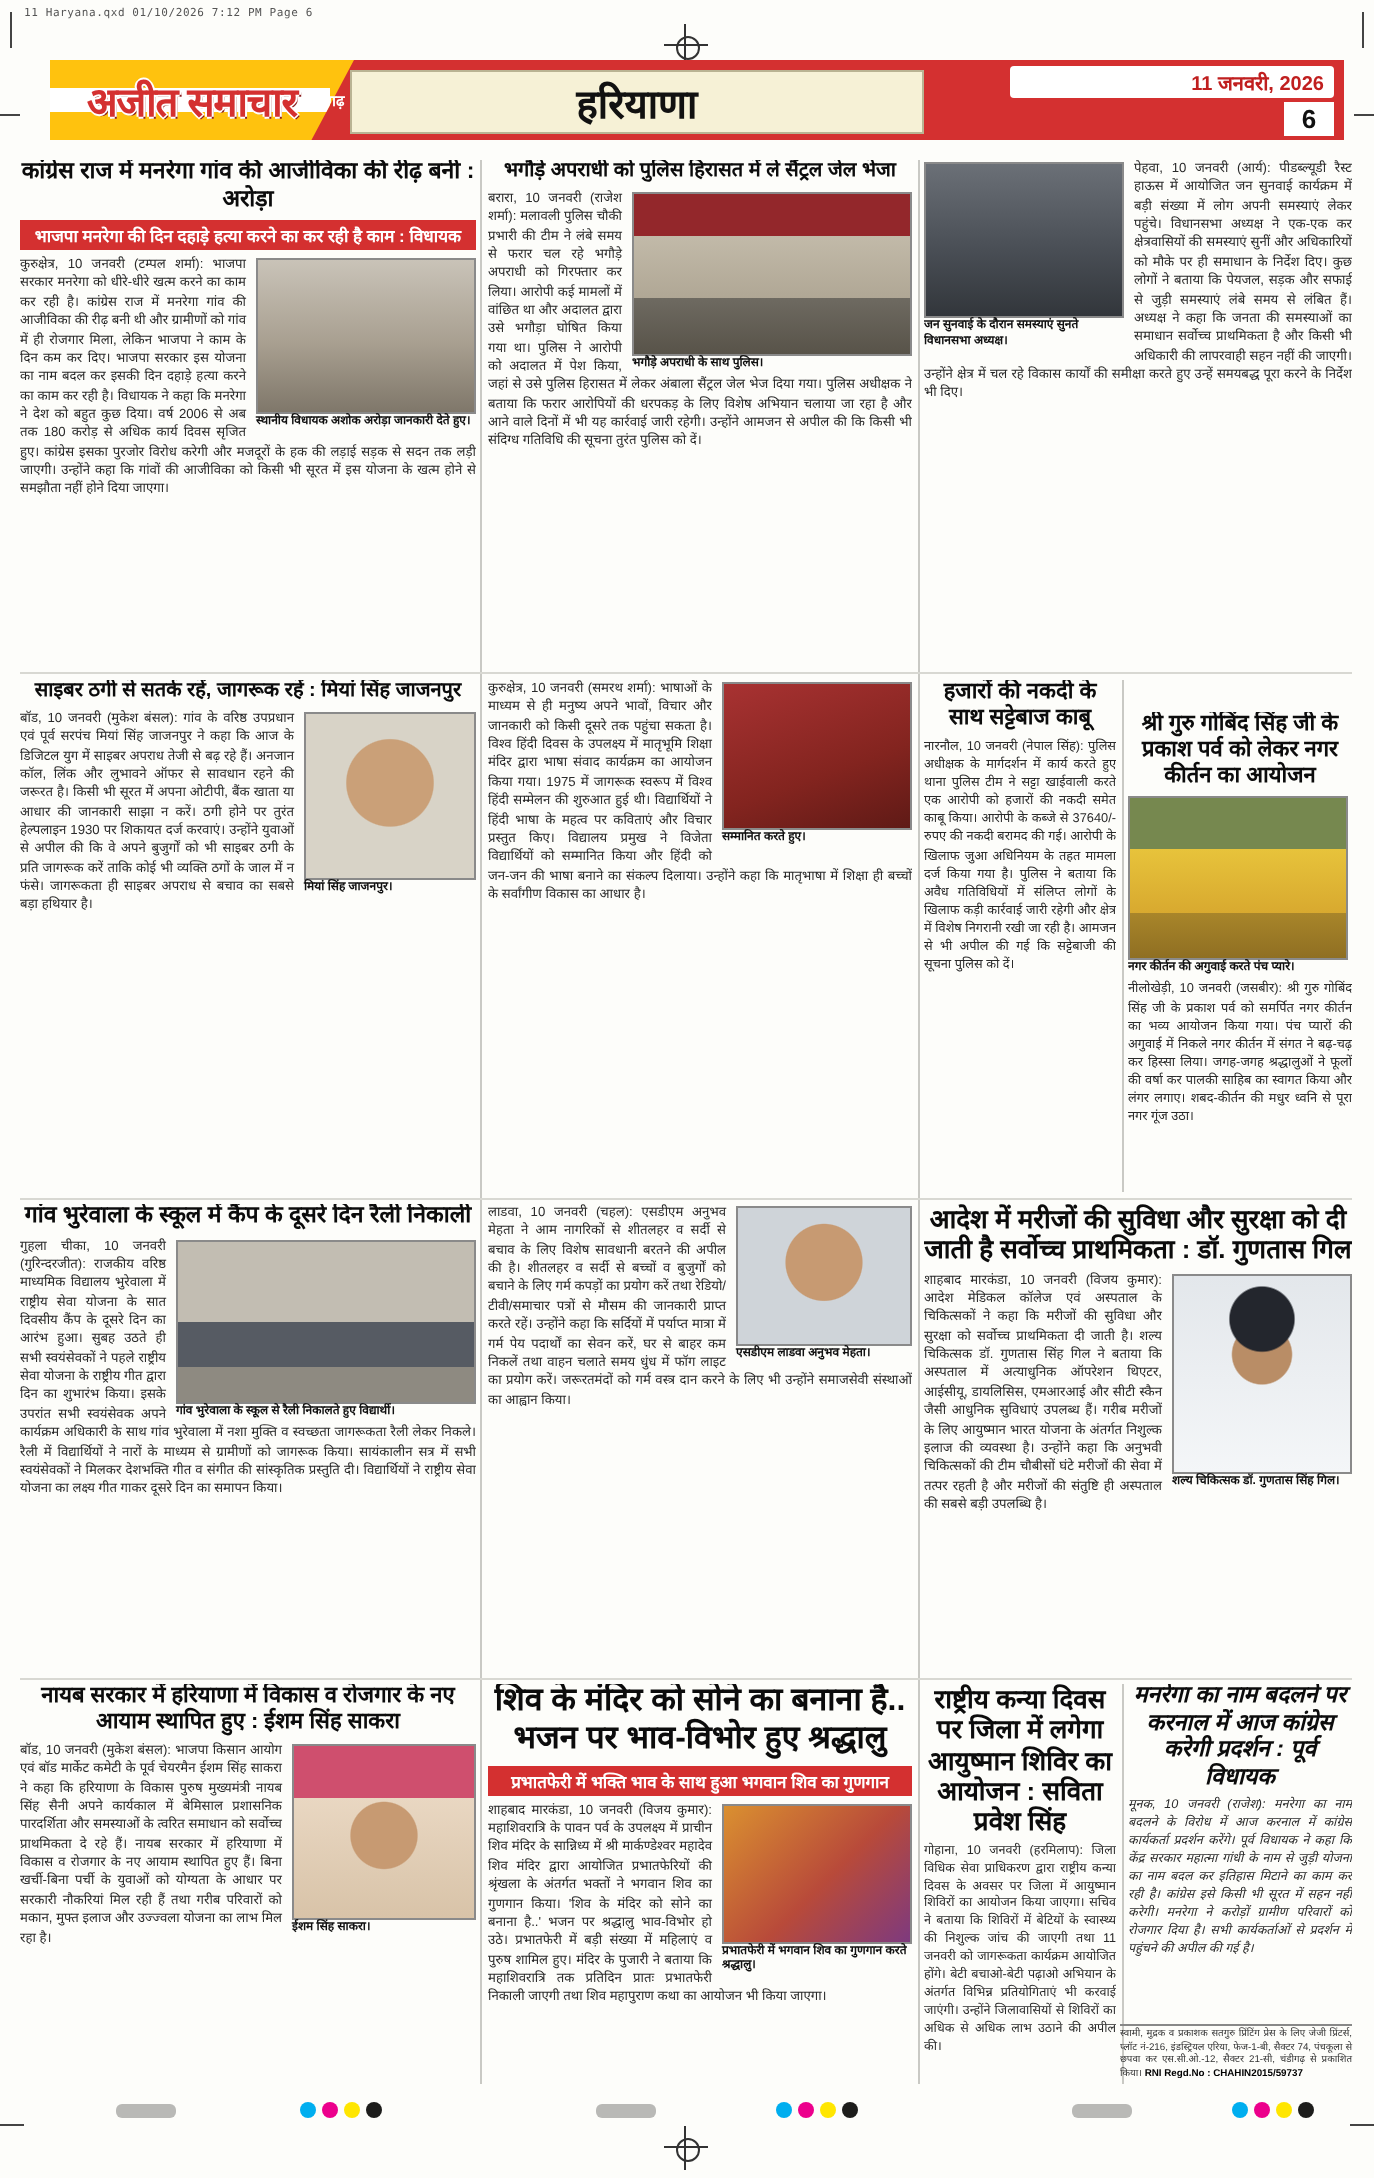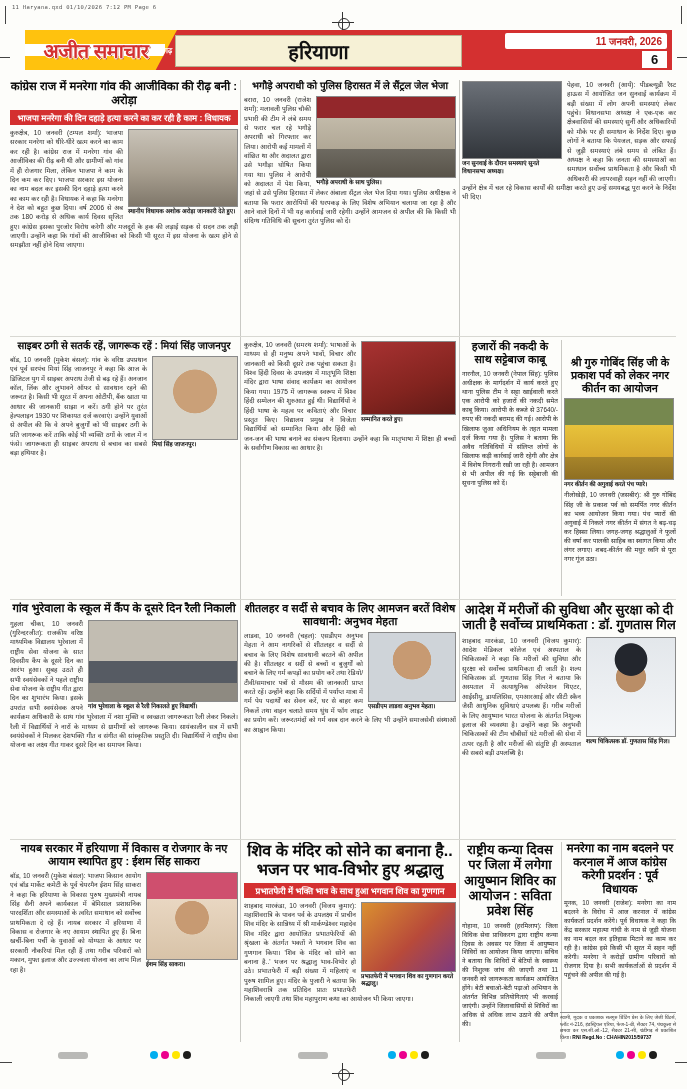--- a/index.html
+++ b/index.html
@@ -158,21 +158,20 @@
   <div class="article" style="left:10px;top:602px;width:228px;height:234px;">
     <div class="hl h11">गांव भुरेवाला के स्कूल में कैंप के दूसरे दिन रैली निकाली</div>
     <div class="phwrap fr" style="width:150px;">
       <div class="ph ph-rally" style="width:150px;height:82px;"></div>
       <div class="cap">गांव भुरेवाला के स्कूल से रैली निकालते हुए विद्यार्थी।</div>
     </div>
     <div class="body">गुहला चीका, 10 जनवरी (गुरिन्दरजीत): राजकीय वरिष्ठ माध्यमिक विद्यालय भुरेवाला में राष्ट्रीय सेवा योजना के सात दिवसीय कैंप के दूसरे दिन का आरंभ हुआ। सुबह उठते ही सभी स्वयंसेवकों ने पहले राष्ट्रीय सेवा योजना के राष्ट्रीय गीत द्वारा दिन का शुभारंभ किया। इसके उपरांत सभी स्वयंसेवक अपने कार्यक्रम अधिकारी के साथ गांव भुरेवाला में नशा मुक्ति व स्वच्छता जागरूकता रैली लेकर निकले। रैली में विद्यार्थियों ने नारों के माध्यम से ग्रामीणों को जागरूक किया। सायंकालीन सत्र में सभी स्वयंसेवकों ने मिलकर देशभक्ति गीत व संगीत की सांस्कृतिक प्रस्तुति दी। विद्यार्थियों ने राष्ट्रीय सेवा योजना का लक्ष्य गीत गाकर दूसरे दिन का समापन किया।</div>
   </div>
 
   <div class="article" style="left:244px;top:602px;width:212px;height:234px;">
-    <div class="hl h12">शीतलहर व सर्दी से बचाव के लिए आमजन बरतें विशेष सावधानी: अनुभव मेहता</div>
     <div class="phwrap fr" style="width:88px;">
       <div class="ph ph-face2" style="width:88px;height:70px;"></div>
       <div class="cap">एसडीएम लाडवा अनुभव मेहता।</div>
     </div>
     <div class="body">लाडवा, 10 जनवरी (चहल): एसडीएम अनुभव मेहता ने आम नागरिकों से शीतलहर व सर्दी से बचाव के लिए विशेष सावधानी बरतने की अपील की है। शीतलहर व सर्दी से बच्चों व बुजुर्गों को बचाने के लिए गर्म कपड़ों का प्रयोग करें तथा रेडियो/टीवी/समाचार पत्रों से मौसम की जानकारी प्राप्त करते रहें। उन्होंने कहा कि सर्दियों में पर्याप्त मात्रा में गर्म पेय पदार्थों का सेवन करें, घर से बाहर कम निकलें तथा वाहन चलाते समय धुंध में फॉग लाइट का प्रयोग करें। जरूरतमंदों को गर्म वस्त्र दान करने के लिए भी उन्होंने समाजसेवी संस्थाओं का आह्वान किया।</div>
   </div>
 
   <div class="article" style="left:462px;top:602px;width:214px;height:234px;">
     <div class="hl h13">आदेश में मरीजों की सुविधा और सुरक्षा को दी जाती है सर्वोच्च प्राथमिकता : डॉ. गुणतास गिल</div>
     <div class="phwrap fr" style="width:90px;">
@@ -199,21 +198,21 @@
       <div class="cap">प्रभातफेरी में भगवान शिव का गुणगान करते श्रद्धालु।</div>
     </div>
     <div class="body">शाहबाद मारकंडा, 10 जनवरी (विजय कुमार): महाशिवरात्रि के पावन पर्व के उपलक्ष्य में प्राचीन शिव मंदिर के सान्निध्य में श्री मार्कण्डेश्वर महादेव शिव मंदिर द्वारा आयोजित प्रभातफेरियों की श्रृंखला के अंतर्गत भक्तों ने भगवान शिव का गुणगान किया। 'शिव के मंदिर को सोने का बनाना है..' भजन पर श्रद्धालु भाव-विभोर हो उठे। प्रभातफेरी में बड़ी संख्या में महिलाएं व पुरुष शामिल हुए। मंदिर के पुजारी ने बताया कि महाशिवरात्रि तक प्रतिदिन प्रातः प्रभातफेरी निकाली जाएगी तथा शिव महापुराण कथा का आयोजन भी किया जाएगा।</div>
   </div>
 
   <div class="article" style="left:462px;top:842px;width:96px;height:200px;">
     <div class="hl h9">राष्ट्रीय कन्या दिवस पर जिला में लगेगा आयुष्मान शिविर का आयोजन : सविता प्रवेश सिंह</div>
     <div class="body" style="font-size:6.3px;">गोहाना, 10 जनवरी (हरमिलाप): जिला विधिक सेवा प्राधिकरण द्वारा राष्ट्रीय कन्या दिवस के अवसर पर जिला में आयुष्मान शिविरों का आयोजन किया जाएगा। सचिव ने बताया कि शिविरों में बेटियों के स्वास्थ्य की निशुल्क जांच की जाएगी तथा 11 जनवरी को जागरूकता कार्यक्रम आयोजित होंगे। बेटी बचाओ-बेटी पढ़ाओ अभियान के अंतर्गत विभिन्न प्रतियोगिताएं भी करवाई जाएंगी। उन्होंने जिलावासियों से शिविरों का अधिक से अधिक लाभ उठाने की अपील की।</div>
   </div>
 
-  <div class="article" style="left:564px;top:842px;width:112px;height:166px;">
+  <div class="article" style="left:564px;top:842px;width:112px;height:166px;font-style:italic;">
     <div class="hl h11">मनरेगा का नाम बदलने पर करनाल में आज कांग्रेस करेगी प्रदर्शन : पूर्व विधायक</div>
     <div class="body" style="font-size:6.3px;">मूनक, 10 जनवरी (राजेश): मनरेगा का नाम बदलने के विरोध में आज करनाल में कांग्रेस कार्यकर्ता प्रदर्शन करेंगे। पूर्व विधायक ने कहा कि केंद्र सरकार महात्मा गांधी के नाम से जुड़ी योजना का नाम बदल कर इतिहास मिटाने का काम कर रही है। कांग्रेस इसे किसी भी सूरत में सहन नहीं करेगी। मनरेगा ने करोड़ों ग्रामीण परिवारों को रोजगार दिया है। सभी कार्यकर्ताओं से प्रदर्शन में पहुंचने की अपील की गई है।</div>
   </div>
 
   <div class="imprint">
     <span>स्वामी, मुद्रक व प्रकाशक सतगुरु प्रिंटिंग प्रेस के लिए जेजी प्रिंटर्स, प्लॉट नं-216, इंडस्ट्रियल एरिया, फेज-1-बी, सैक्टर 74, पंचकूला से छपवा कर एस.सी.ओ.-12, सैक्टर 21-सी, चंडीगढ़ से प्रकाशित किया।</span>
     <span class="rni">RNI Regd.No : CHAHIN2015/59737</span>
   </div>
 
   <div class="graybar" style="left:58px;top:1052px;"></div>

